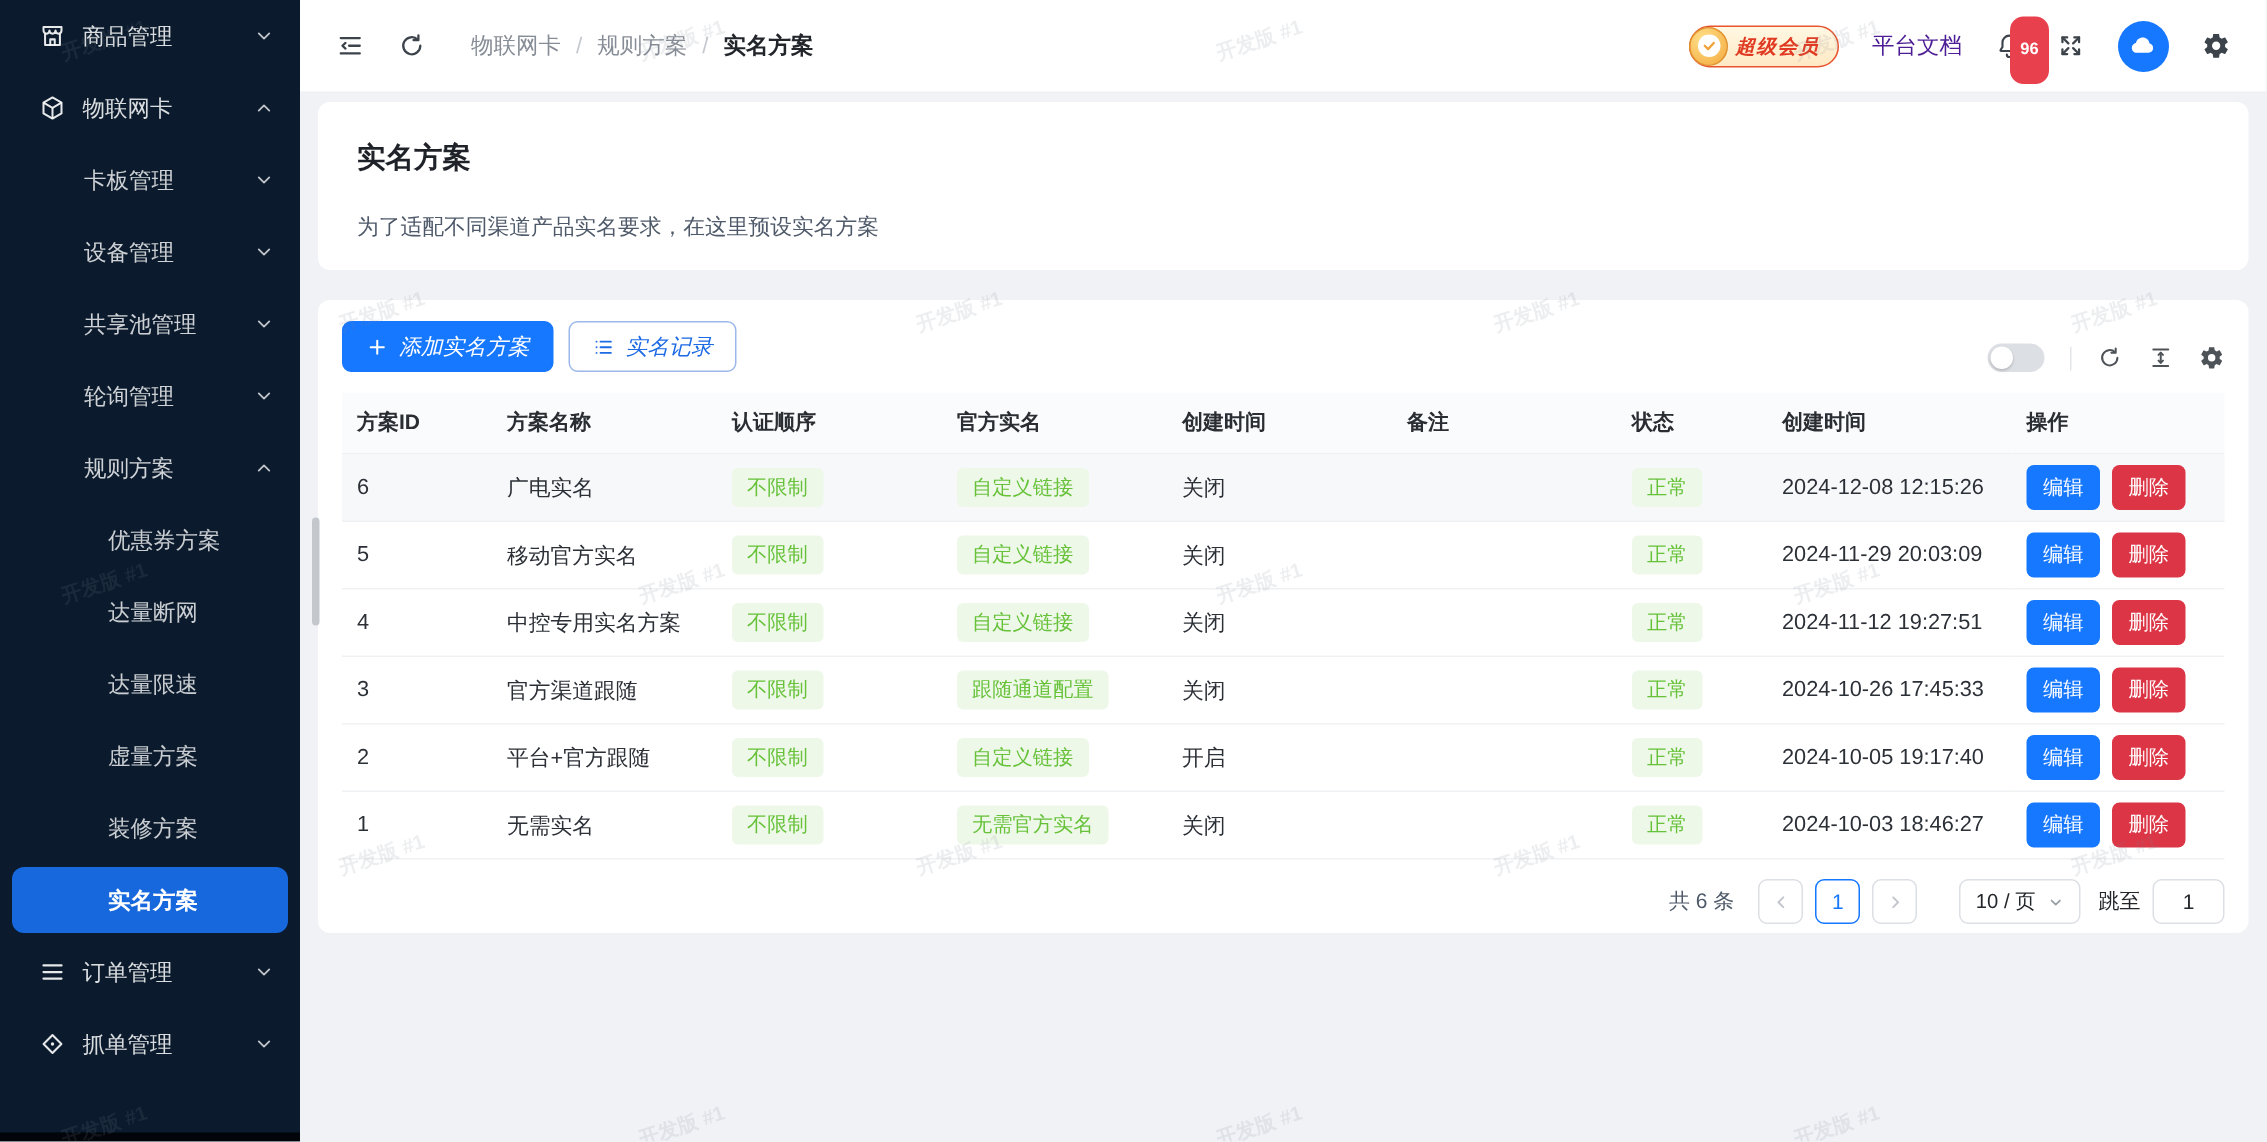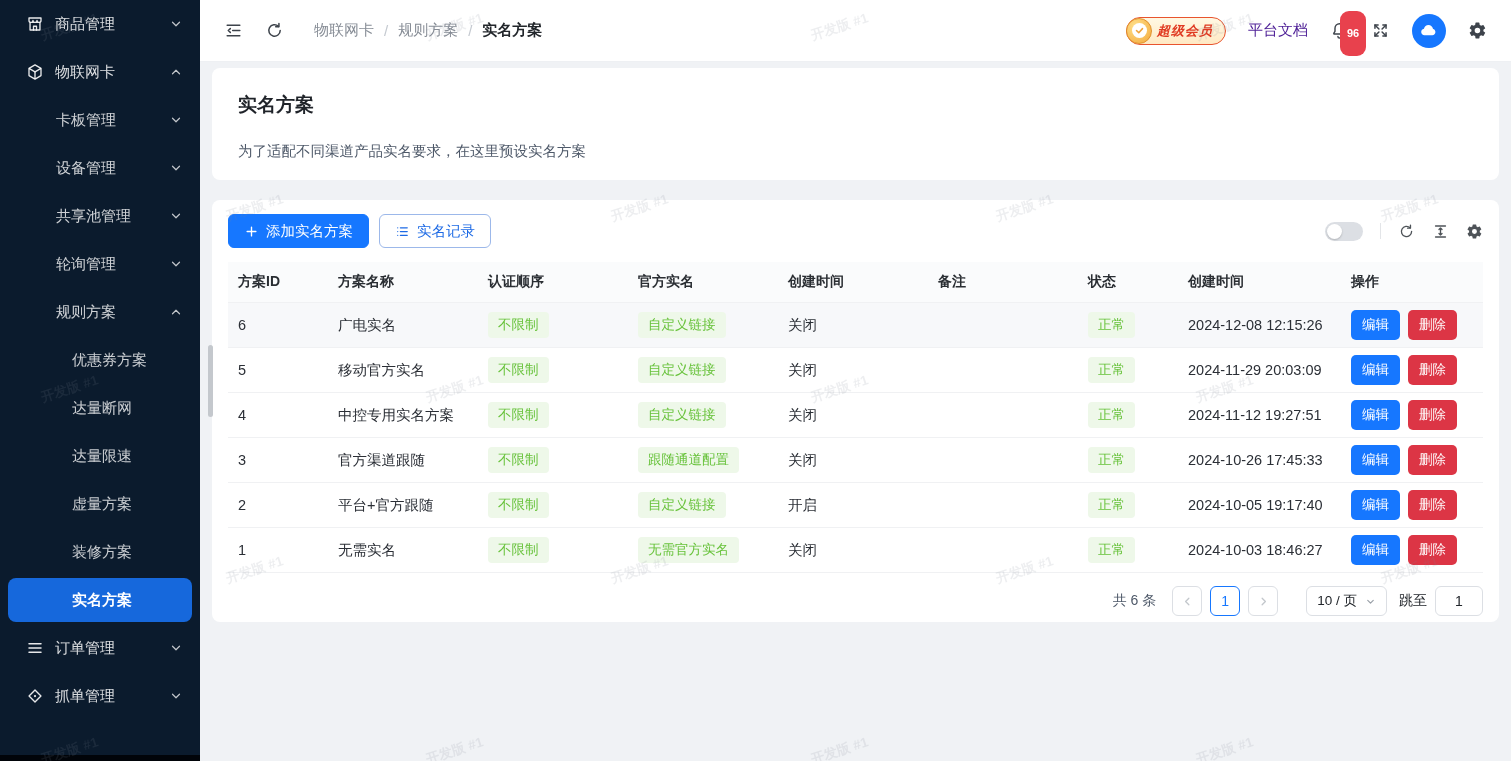--- a/index.html
+++ b/index.html
@@ -54,21 +54,21 @@
   
   .title-card{position:absolute;left:212px;right:12px;top:68px;height:112px;background:#fff;border-radius:8px;
     box-sizing:border-box;padding:24px 26px;z-index:1;}
   .page-title{font-size:19px;font-weight:bold;color:#1f2329;}
   .page-desc{margin-top:24px;font-size:14.5px;color:#4e5969;}
 
   .content-card{position:absolute;left:212px;right:12px;top:200px;height:422px;background:#fff;border-radius:8px;
     box-sizing:border-box;padding:14px 16px 0;z-index:1;}
 
   
-  .toolbar{display:flex;align-items:center;justify-content:space-between;margin-bottom:14px;}
+  .toolbar{display:flex;align-items:flex-end;justify-content:space-between;margin-bottom:14px;font-style:italic;}
   .tb-left{display:flex;align-items:center;gap:10px;}
   .btn{display:inline-flex;align-items:center;gap:7px;height:34px;padding:0 15px;border-radius:6px;
     font-size:14.5px;cursor:pointer;box-sizing:border-box;}
   .btn svg{width:15px;height:15px;}
   .btn-primary{background:#1677ff;color:#fff;border:1px solid #1677ff;}
   .btn-plain{background:#fff;color:#1d6ae5;border:1px solid #9cb8ea;}
   .tb-right{display:flex;align-items:center;gap:17px;}
   .switch{width:38px;height:19px;border-radius:10px;background:#dcdfe4;position:relative;cursor:pointer;}
   .switch-knob{position:absolute;left:2px;top:2px;width:15px;height:15px;border-radius:50%;background:#fff;
     box-shadow:0 1px 2px rgba(0,0,0,.2);}

